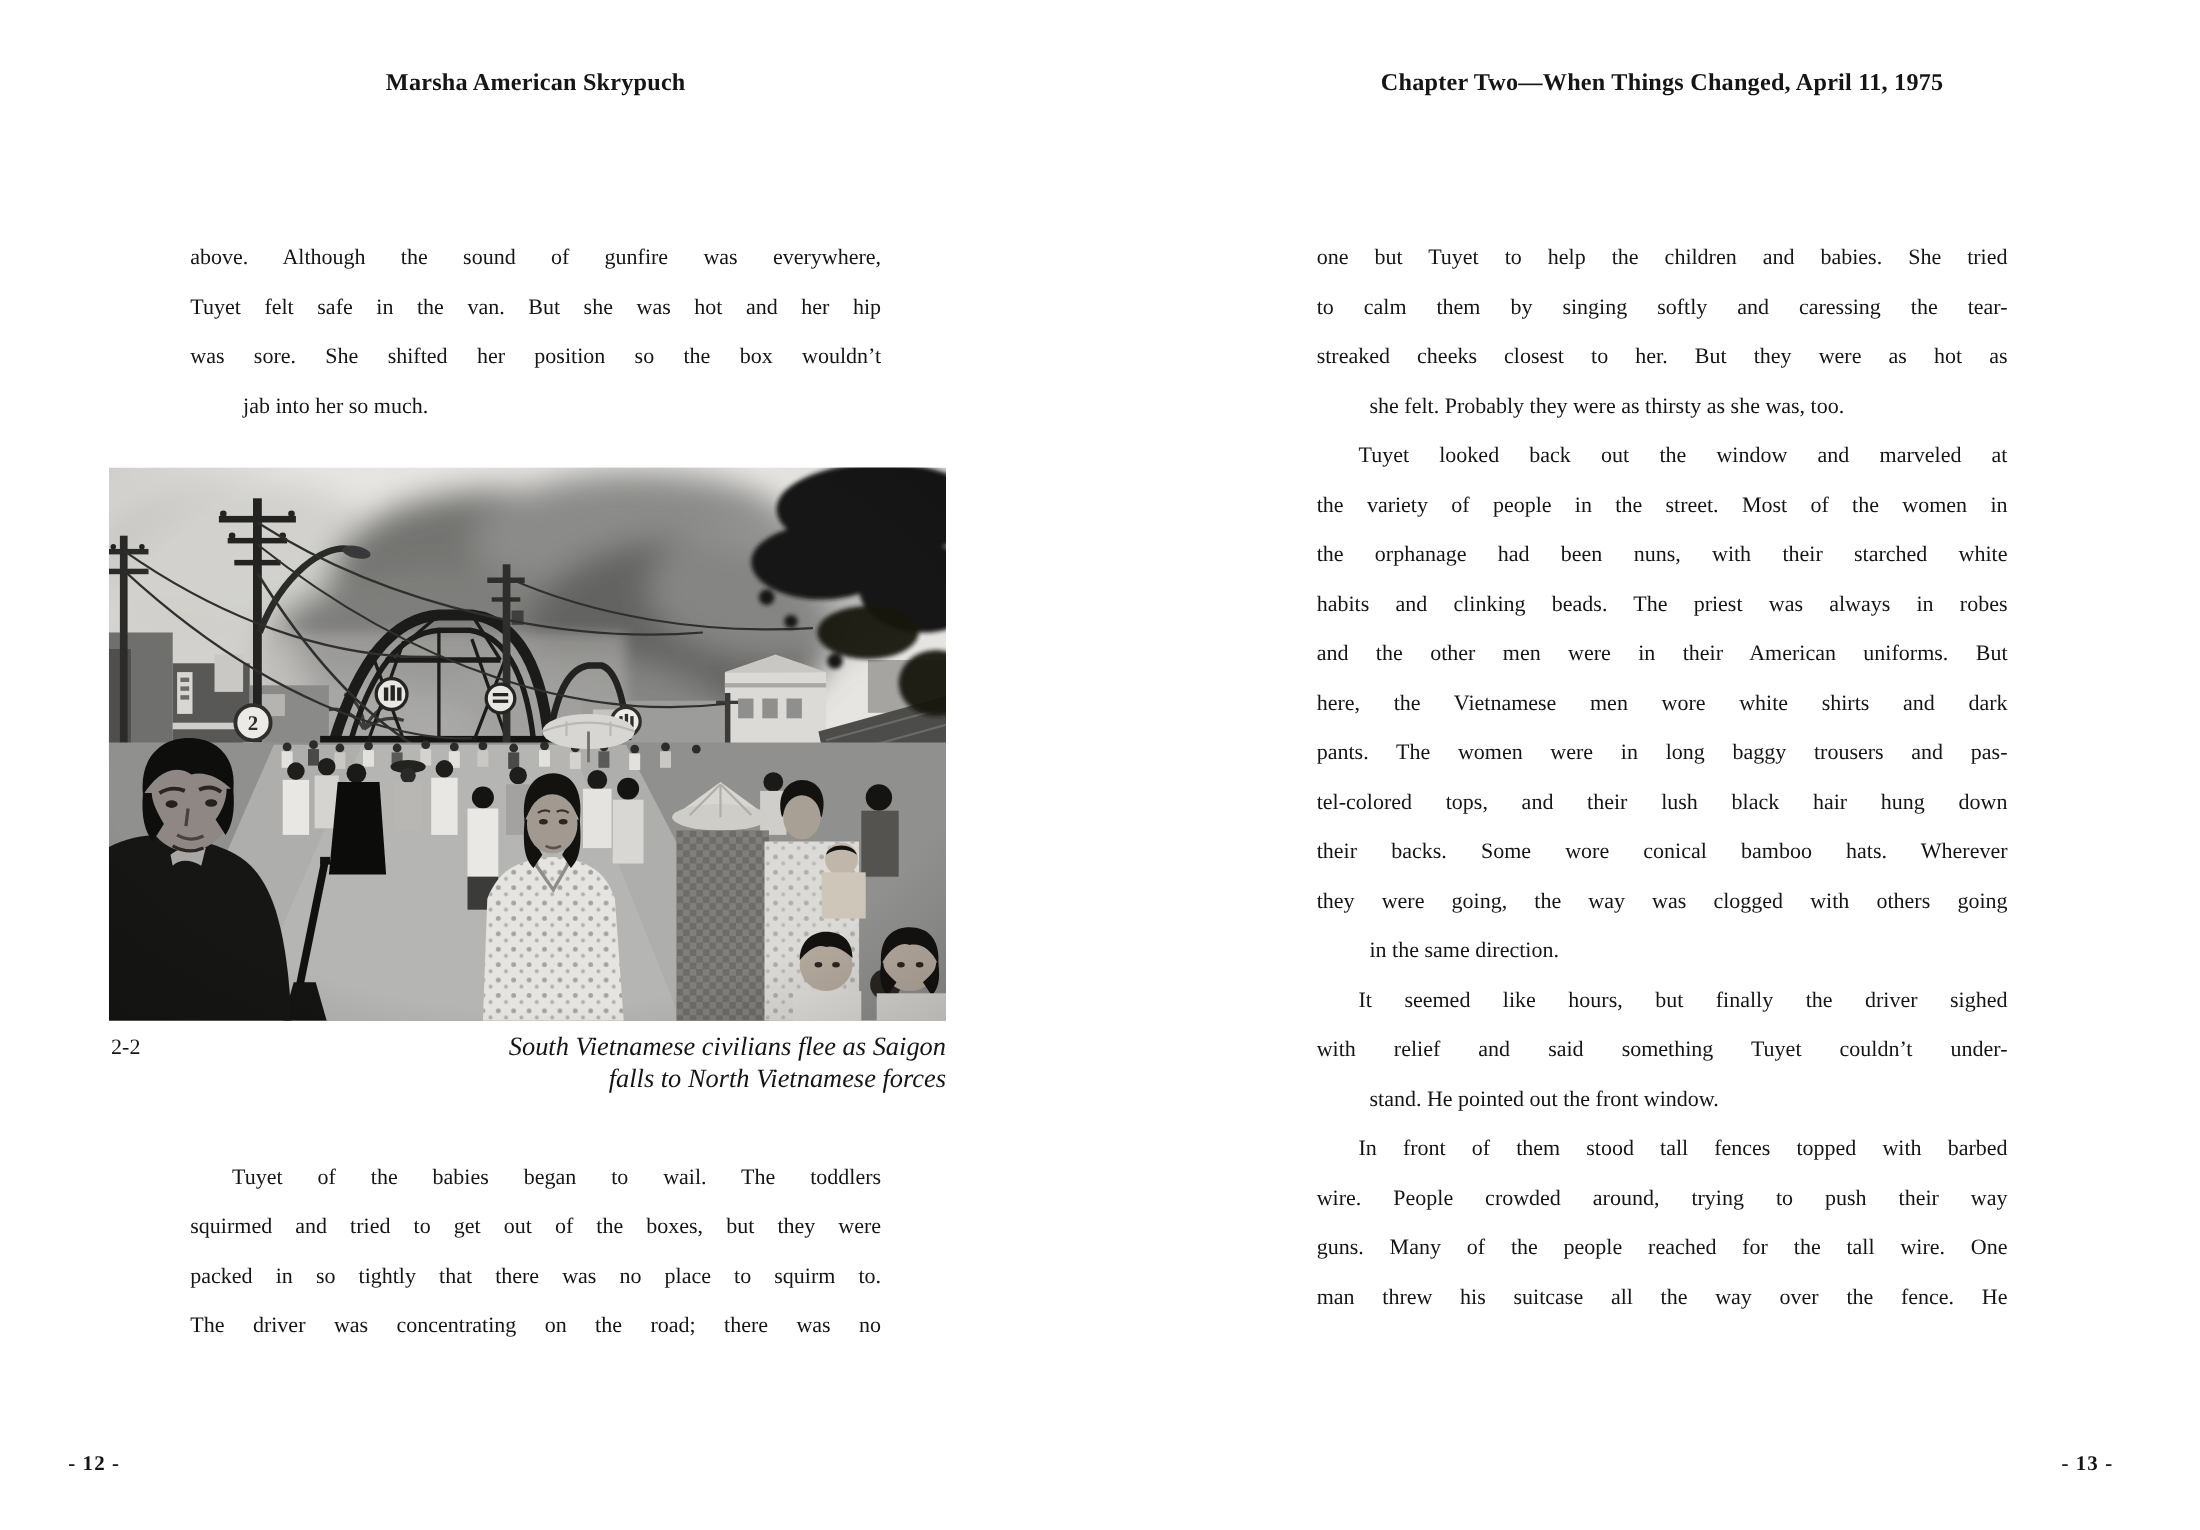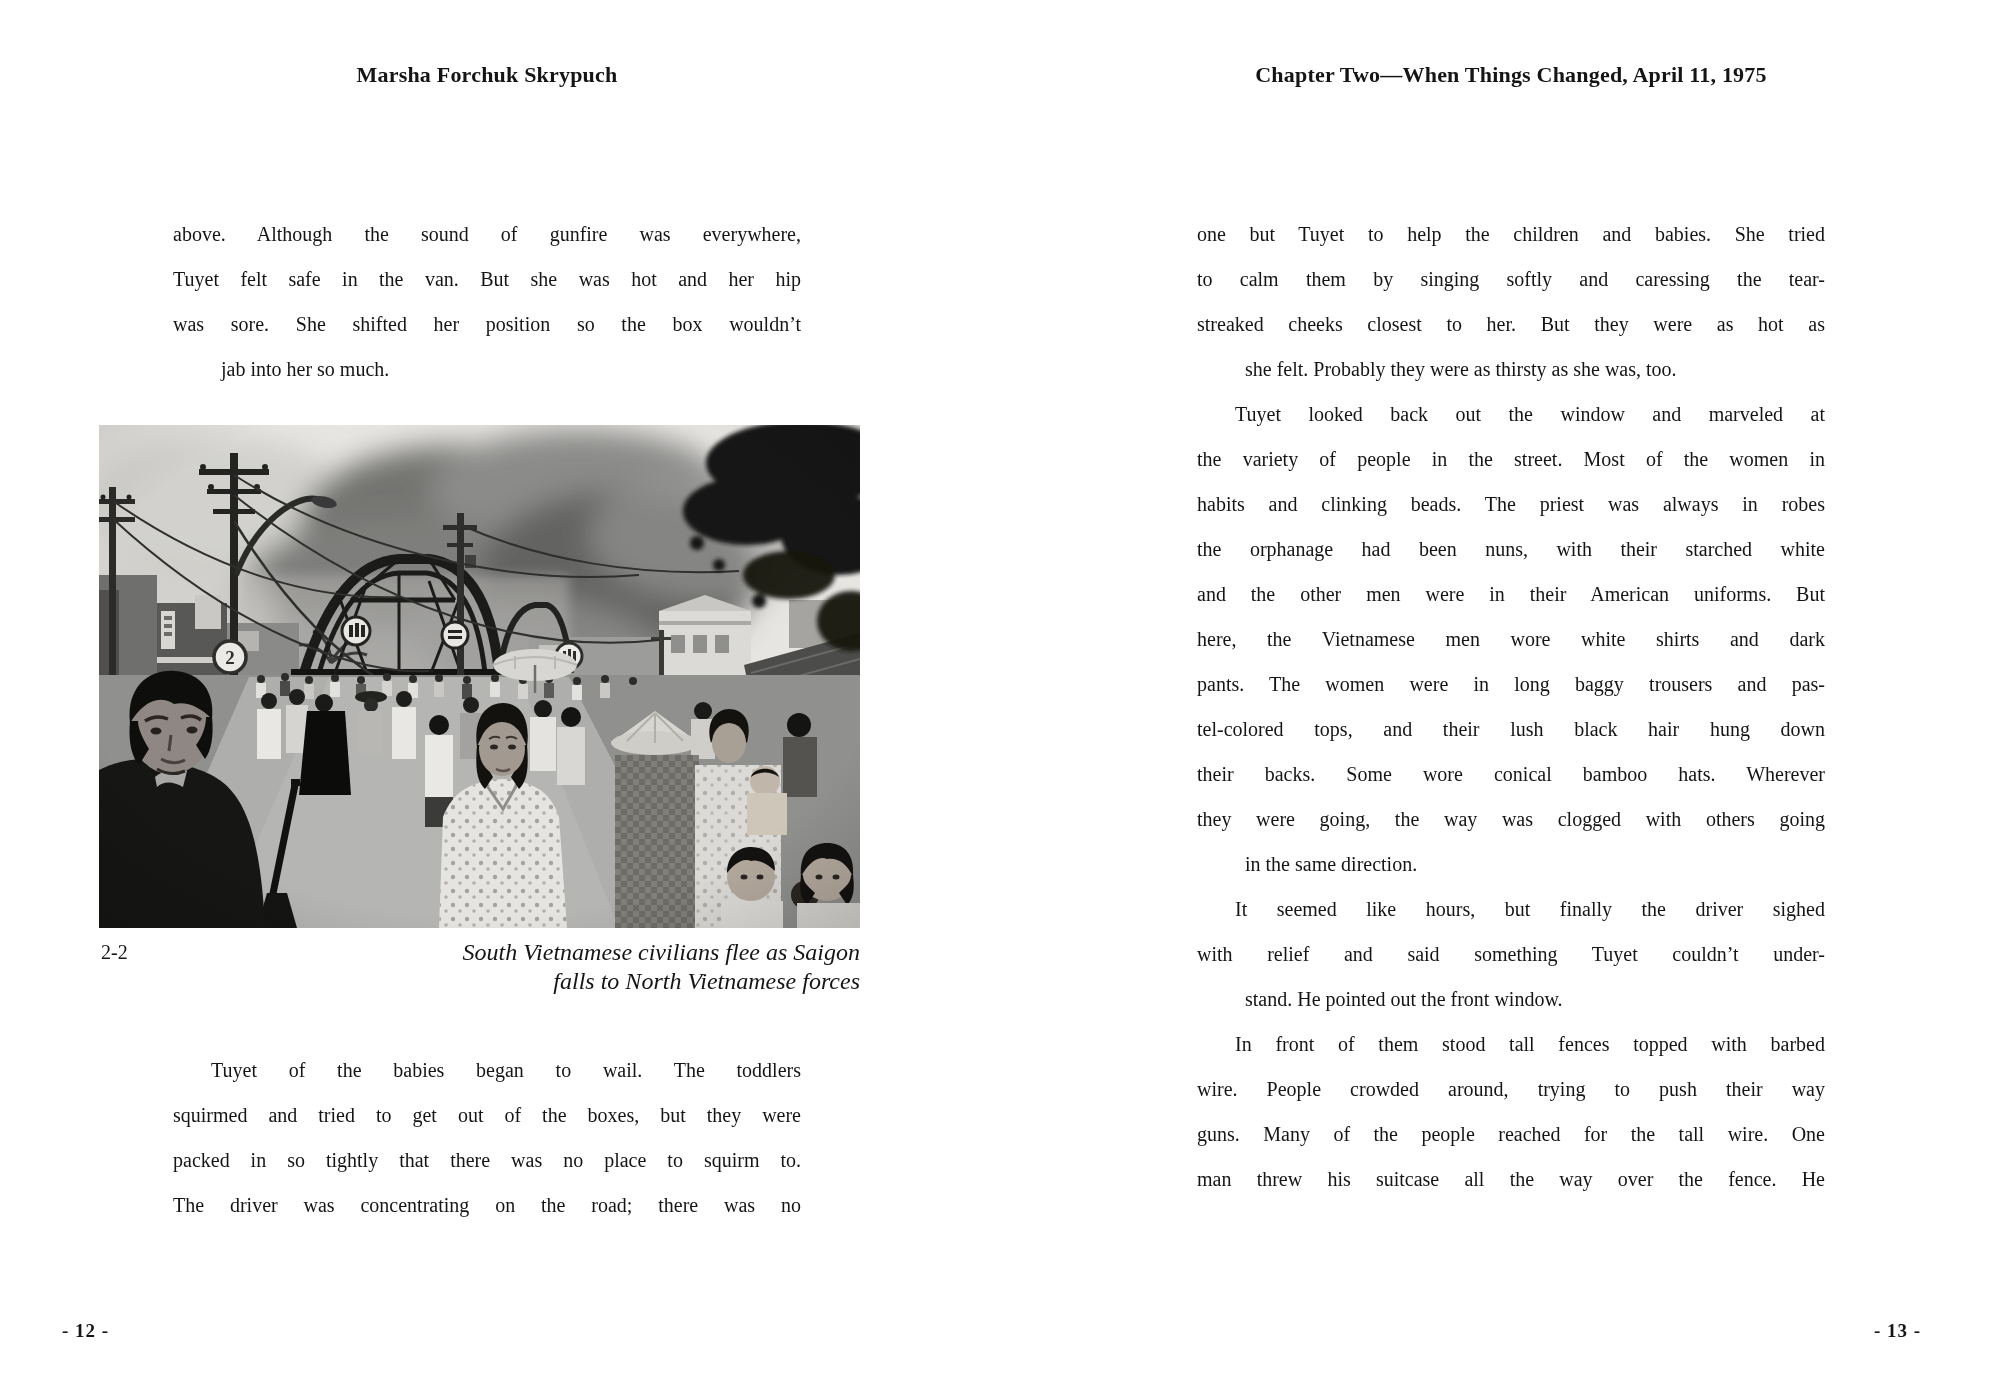--- a/index.html
+++ b/index.html
@@ -31,21 +31,21 @@
   .capline{display:block;}
   .pagenum{position:absolute;top:1320px;font-size:19px;font-weight:700;letter-spacing:1px;}
   .pagenum.pl{left:62px;}
   .pagenum.pr{left:1874px;}
 </style>
 </head>
 <body>
 
 <div class="canvas">
 
-  <div class="page-header hl">Marsha Forchuk Skrypuch</div>
+  <div class="page-header hl">Marsha American Skrypuch</div>
   <div class="page-header hr">Chapter Two—When Things Changed, April 11, 1975</div>
 
   <div class="textcol col-l1">
       <div class="bline">above. Although the sound of gunfire was everywhere,</div>
       <div class="bline">Tuyet felt safe in the van. But she was hot and her hip</div>
       <div class="bline">was sore. She shifted her position so the box wouldn’t</div>
       <div class="bline closed">jab into her so much.</div>
     </div>
 
   <figure class="photo">
@@ -346,22 +346,22 @@
   <div class="textcol col-r">
     <div>
         <div class="bline">one but Tuyet to help the children and babies. She tried</div>
         <div class="bline">to calm them by singing softly and caressing the tear-</div>
         <div class="bline">streaked cheeks closest to her. But they were as hot as</div>
         <div class="bline closed">she felt. Probably they were as thirsty as she was, too.</div>
       </div>
     <div>
         <div class="bline indent">Tuyet looked back out the window and marveled at</div>
         <div class="bline">the variety of people in the street. Most of the women in</div>
+        <div class="bline">the orphanage had been nuns, with their starched white</div>
         <div class="bline">habits and clinking beads. The priest was always in robes</div>
-        <div class="bline">the orphanage had been nuns, with their starched white</div>
         <div class="bline">and the other men were in their American uniforms. But</div>
         <div class="bline">here, the Vietnamese men wore white shirts and dark</div>
         <div class="bline">pants. The women were in long baggy trousers and pas-</div>
         <div class="bline">tel-colored tops, and their lush black hair hung down</div>
         <div class="bline">their backs. Some wore conical bamboo hats. Wherever</div>
         <div class="bline">they were going, the way was clogged with others going</div>
         <div class="bline closed">in the same direction.</div>
       </div>
     <div>
         <div class="bline indent">It seemed like hours, but finally the driver sighed</div>

